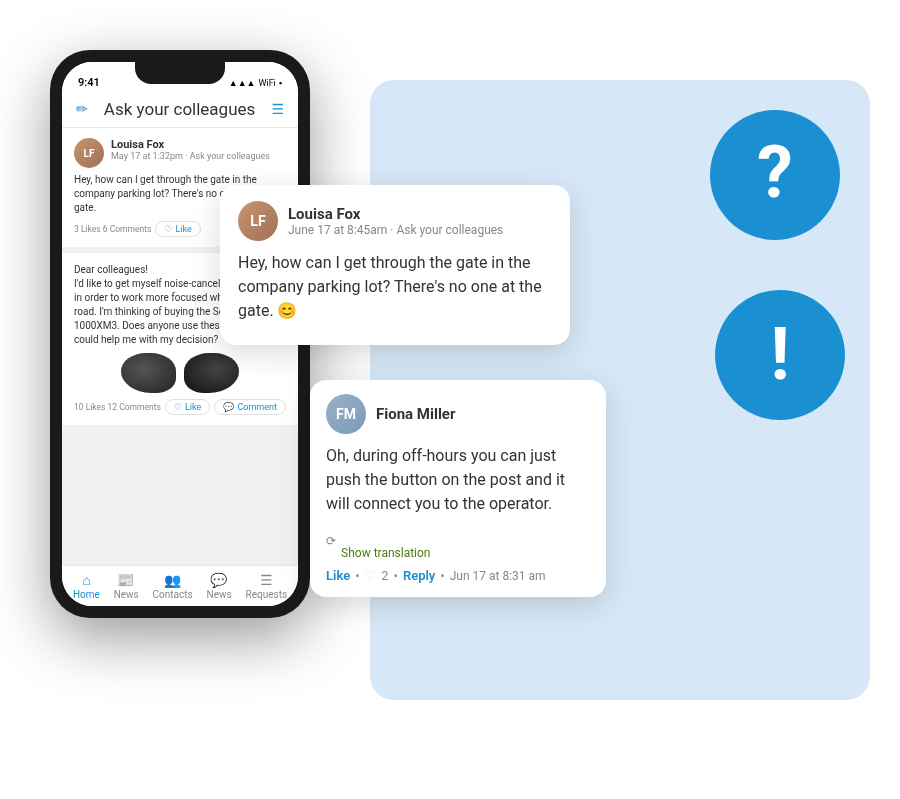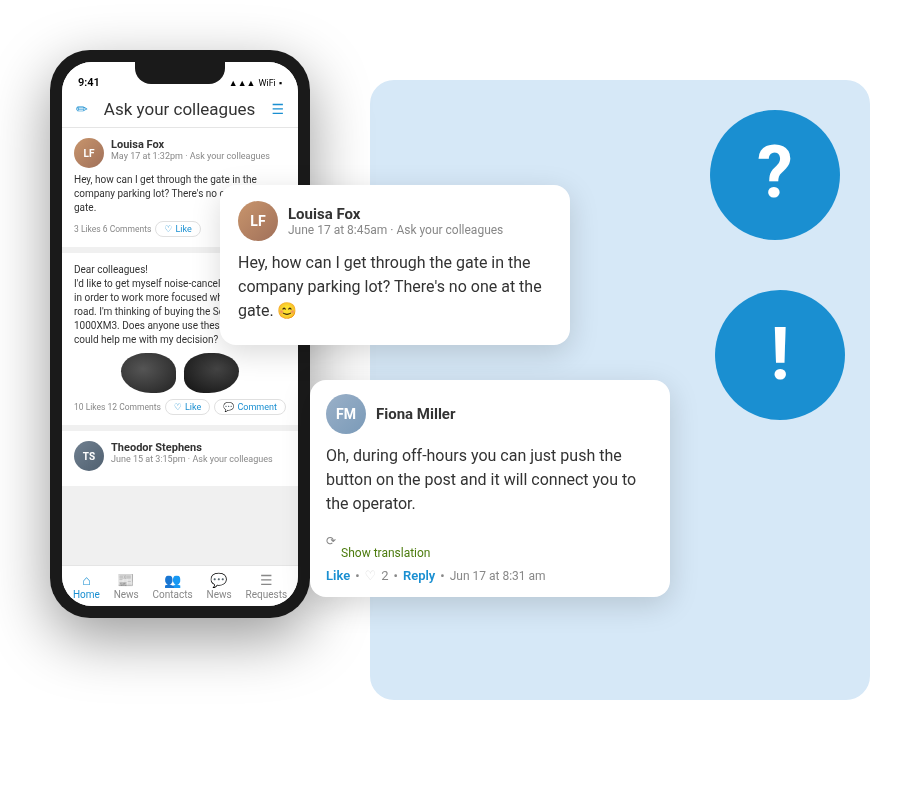--- a/index.html
+++ b/index.html
@@ -289,21 +289,21 @@
     .card-louisa {
       left: 220px;
       top: 185px;
       width: 350px;
       padding: 16px 18px;
     }
 
     .card-fiona {
       left: 310px;
       top: 380px;
-      width: 360px;
+      width: 296px;
       padding: 14px 16px;
     }
 
     .card-header {
       display: flex;
       align-items: center;
       gap: 10px;
       margin-bottom: 10px;
     }
     .card-avatar {
@@ -438,29 +438,20 @@
               <span>♡</span>
               <span>Like</span>
             </div>
             <div class="action-btn">
               <span>💬</span>
               <span>Comment</span>
             </div>
           </div>
         </div>
 
-        <div class="post-card">
-          <div class="post-header">
-            <div class="avatar theodor">TS</div>
-            <div class="post-meta">
-              <div class="post-author">Theodor Stephens</div>
-              <div class="post-date">June 15 at 3:15pm · Ask your colleagues</div>
-            </div>
-          </div>
-        </div>
 
       </div>
 
       <div class="bottom-nav">
         <div class="nav-item">
           <span class="nav-icon active">⌂</span>
           <span class="nav-label active">Home</span>
         </div>
         <div class="nav-item">
           <span class="nav-icon">📰</span>

